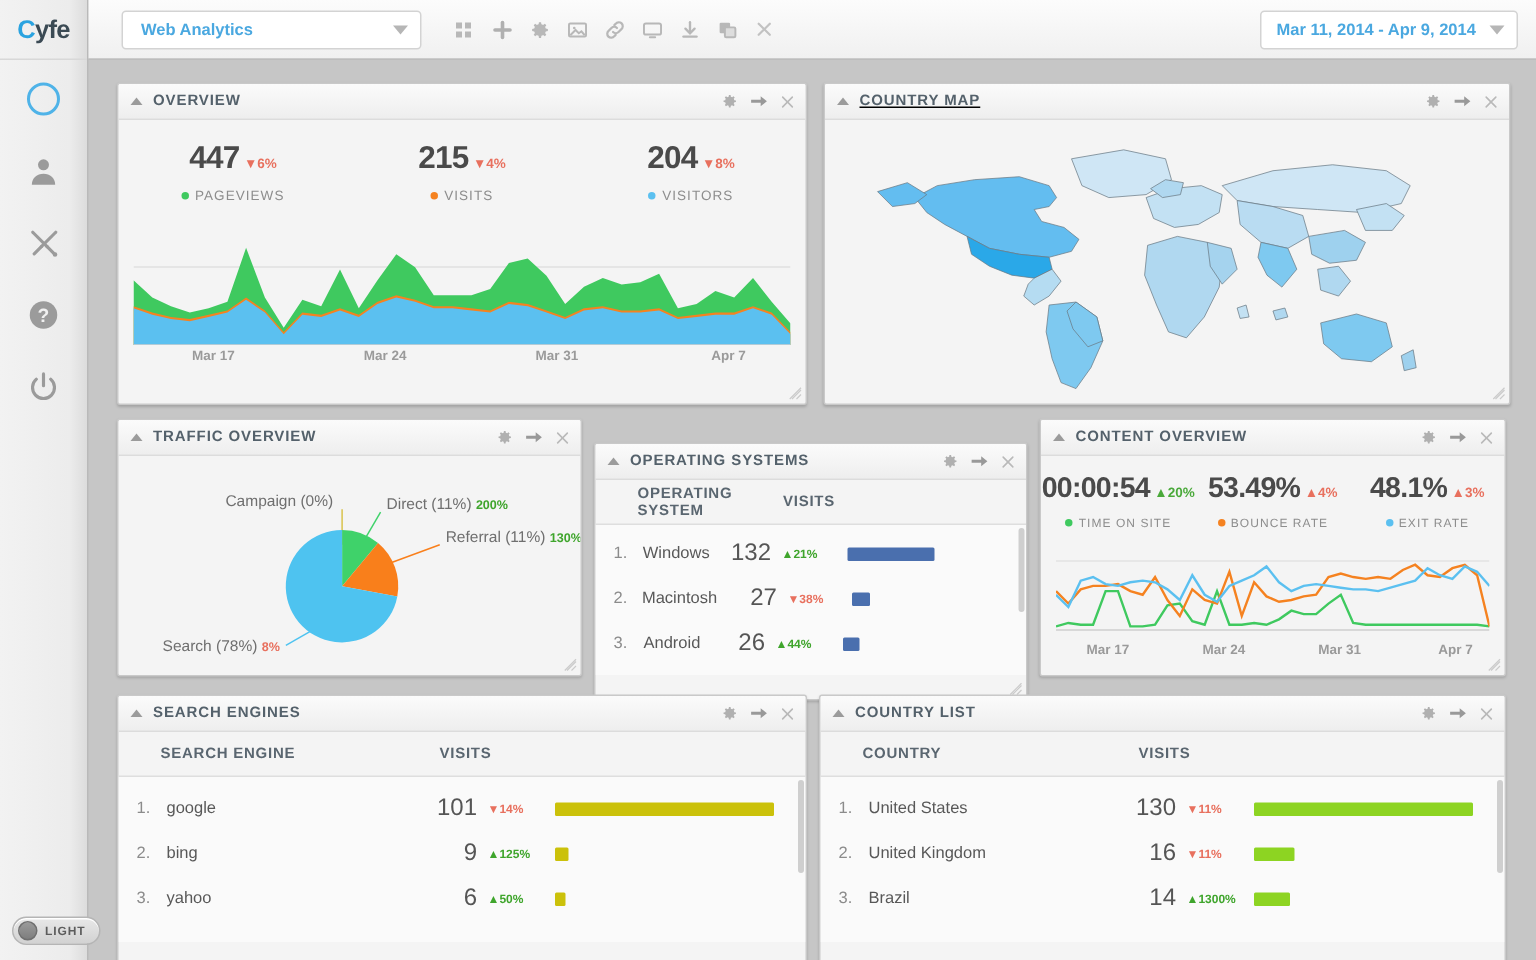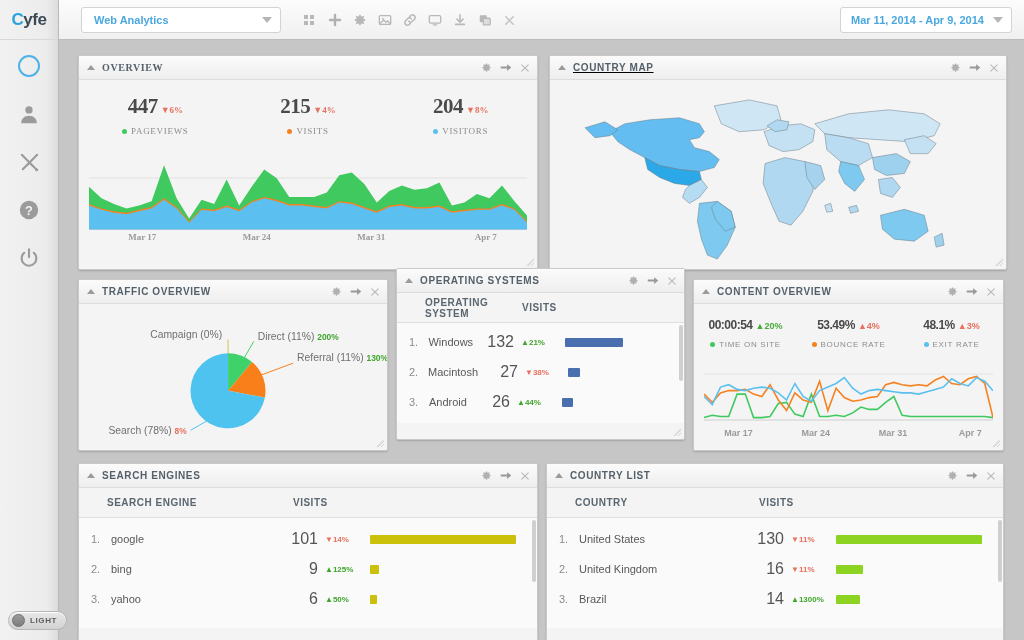--- a/index.html
+++ b/index.html
@@ -122,21 +122,21 @@
   .kpi .up { color: #4aa93a; }
   .kpi .down { color: #e8705e; }
   .kpi .lab {
     margin-top: 7px; font-size: 9px; letter-spacing: .7px;
     color: #8d8d8d; text-transform: uppercase;
   }
   .dot {
     display: inline-block; width: 5px; height: 5px; border-radius: 50%;
     margin-right: 4px; vertical-align: middle;
   }
-  .kpi-sm .val { font-size: 12px; }
+  .kpi-sm .val { font-size: 19px; }
   .kpi-sm .lab { font-size: 8px; }
 
   .chart-box { position: absolute; left: 10px; right: 10px; }
   .x-axis {
     position: absolute; left: 0; right: 0;
     display: flex; font-size: 9px; font-weight: bold; color: #9a9a9a;
   }
   .x-axis span { flex: 1; text-align: center; margin-left: 12px; }
 
   
@@ -298,21 +298,21 @@
   </div>
 
   <div class="pill" id="date-select">
     <span>Mar 11, 2014 - Apr 9, 2014</span>
     <span class="caret"></span>
   </div>
 </div>
 
 <div id="canvas">
 
-  <div class="widget" style="left:19px; top:15px; width:460px; height:215px;font-family:Liberation Serif, serif;">
+  <div class="widget" style="left:19px; top:15px; width:460px; height:215px;">
     <div class="w-head">
       <span class="w-collapse"></span>
       <span class="w-title">Overview</span>
       <span class="w-acts">
         <svg width="11" height="11" viewBox="0 0 24 24" fill="#b0b0b0">
             <path d="M12 8.5a3.5 3.5 0 1 0 0 7 3.5 3.5 0 0 0 0-7zm0 5.2a1.7 1.7 0 1 1 0-3.4 1.7 1.7 0 0 1 0 3.4z"></path>
             <path d="M21 13.2v-2.4l-2.4-.4a6.9 6.9 0 0 0-.8-1.9l1.4-2-1.7-1.7-2 1.4a6.9 6.9 0 0 0-1.9-.8L13.2 3h-2.4l-.4 2.4a6.9 6.9 0 0 0-1.9.8l-2-1.4-1.7 1.7 1.4 2a6.9 6.9 0 0 0-.8 1.9L3 10.8v2.4l2.4.4c.2.7.5 1.3.8 1.9l-1.4 2 1.7 1.7 2-1.4c.6.4 1.2.6 1.9.8l.4 2.4h2.4l.4-2.4c.7-.2 1.3-.4 1.9-.8l2 1.4 1.7-1.7-1.4-2c.4-.6.6-1.2.8-1.9z"></path>
           </svg>
         <svg width="12" height="11" viewBox="0 0 16 14" fill="#999">
             <path d="M1 5.6 H9.5 V2.5 L15 7 L9.5 11.5 V8.4 H1 Z"></path>
@@ -452,21 +452,21 @@
         <text x="180" y="36" font-size="10.5" fill="#6f6f6f" font-family="Liberation Sans, sans-serif">Direct (11%) <tspan fill="#3fa52c" font-size="8.5" font-weight="bold">200%</tspan></text>
         <text x="220" y="58" font-size="10.5" fill="#6f6f6f" font-family="Liberation Sans, sans-serif">Referral (11%) <tspan fill="#3fa52c" font-size="8.5" font-weight="bold">130%</tspan></text>
         <text x="108" y="132" text-anchor="end" font-size="10.5" fill="#6f6f6f" font-family="Liberation Sans, sans-serif">Search (78%) <tspan fill="#e8705e" font-size="8.5" font-weight="bold">8%</tspan></text>
       </svg>
       <svg class="grip" viewBox="0 0 9 9">
           <path d="M8 2 L2 8 M8 5 L5 8 M8 0.5 L0.5 8" stroke="#9a9a9a" stroke-width="0.8"></path>
         </svg>
     </div>
   </div>
 
-  <div class="widget" style="left:337px; top:228px; width:289px; height:172px;">
+  <div class="widget" style="left:337px; top:255px; width:289px; height:172px;">
     <div class="w-head">
       <span class="w-collapse"></span>
       <span class="w-title">Operating Systems</span>
       <span class="w-acts">
         <svg width="11" height="11" viewBox="0 0 24 24" fill="#b0b0b0">
             <path d="M12 8.5a3.5 3.5 0 1 0 0 7 3.5 3.5 0 0 0 0-7zm0 5.2a1.7 1.7 0 1 1 0-3.4 1.7 1.7 0 0 1 0 3.4z"></path>
             <path d="M21 13.2v-2.4l-2.4-.4a6.9 6.9 0 0 0-.8-1.9l1.4-2-1.7-1.7-2 1.4a6.9 6.9 0 0 0-1.9-.8L13.2 3h-2.4l-.4 2.4a6.9 6.9 0 0 0-1.9.8l-2-1.4-1.7 1.7 1.4 2a6.9 6.9 0 0 0-.8 1.9L3 10.8v2.4l2.4.4c.2.7.5 1.3.8 1.9l-1.4 2 1.7 1.7 2-1.4c.6.4 1.2.6 1.9.8l.4 2.4h2.4l.4-2.4c.7-.2 1.3-.4 1.9-.8l2 1.4 1.7-1.7-1.4-2c.4-.6.6-1.2.8-1.9z"></path>
           </svg>
         <svg width="12" height="11" viewBox="0 0 16 14" fill="#999">
             <path d="M1 5.6 H9.5 V2.5 L15 7 L9.5 11.5 V8.4 H1 Z"></path>

